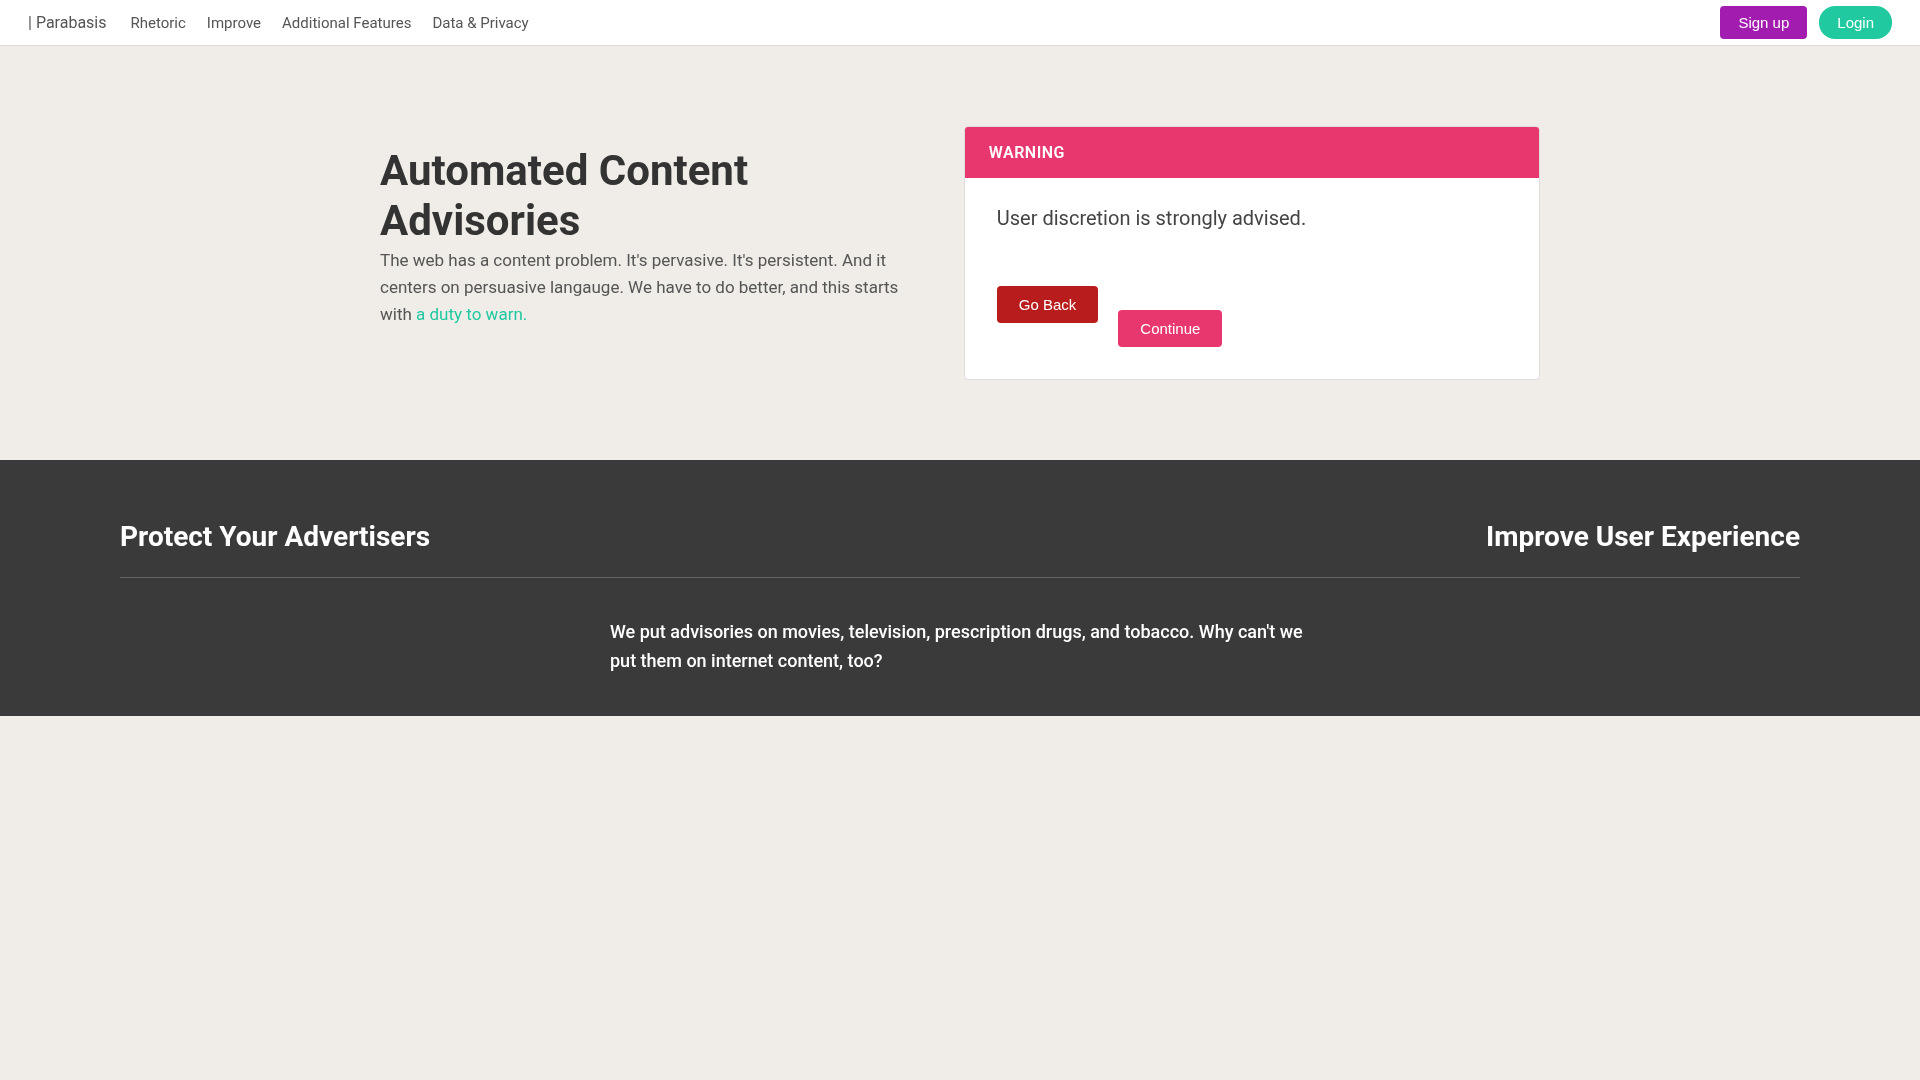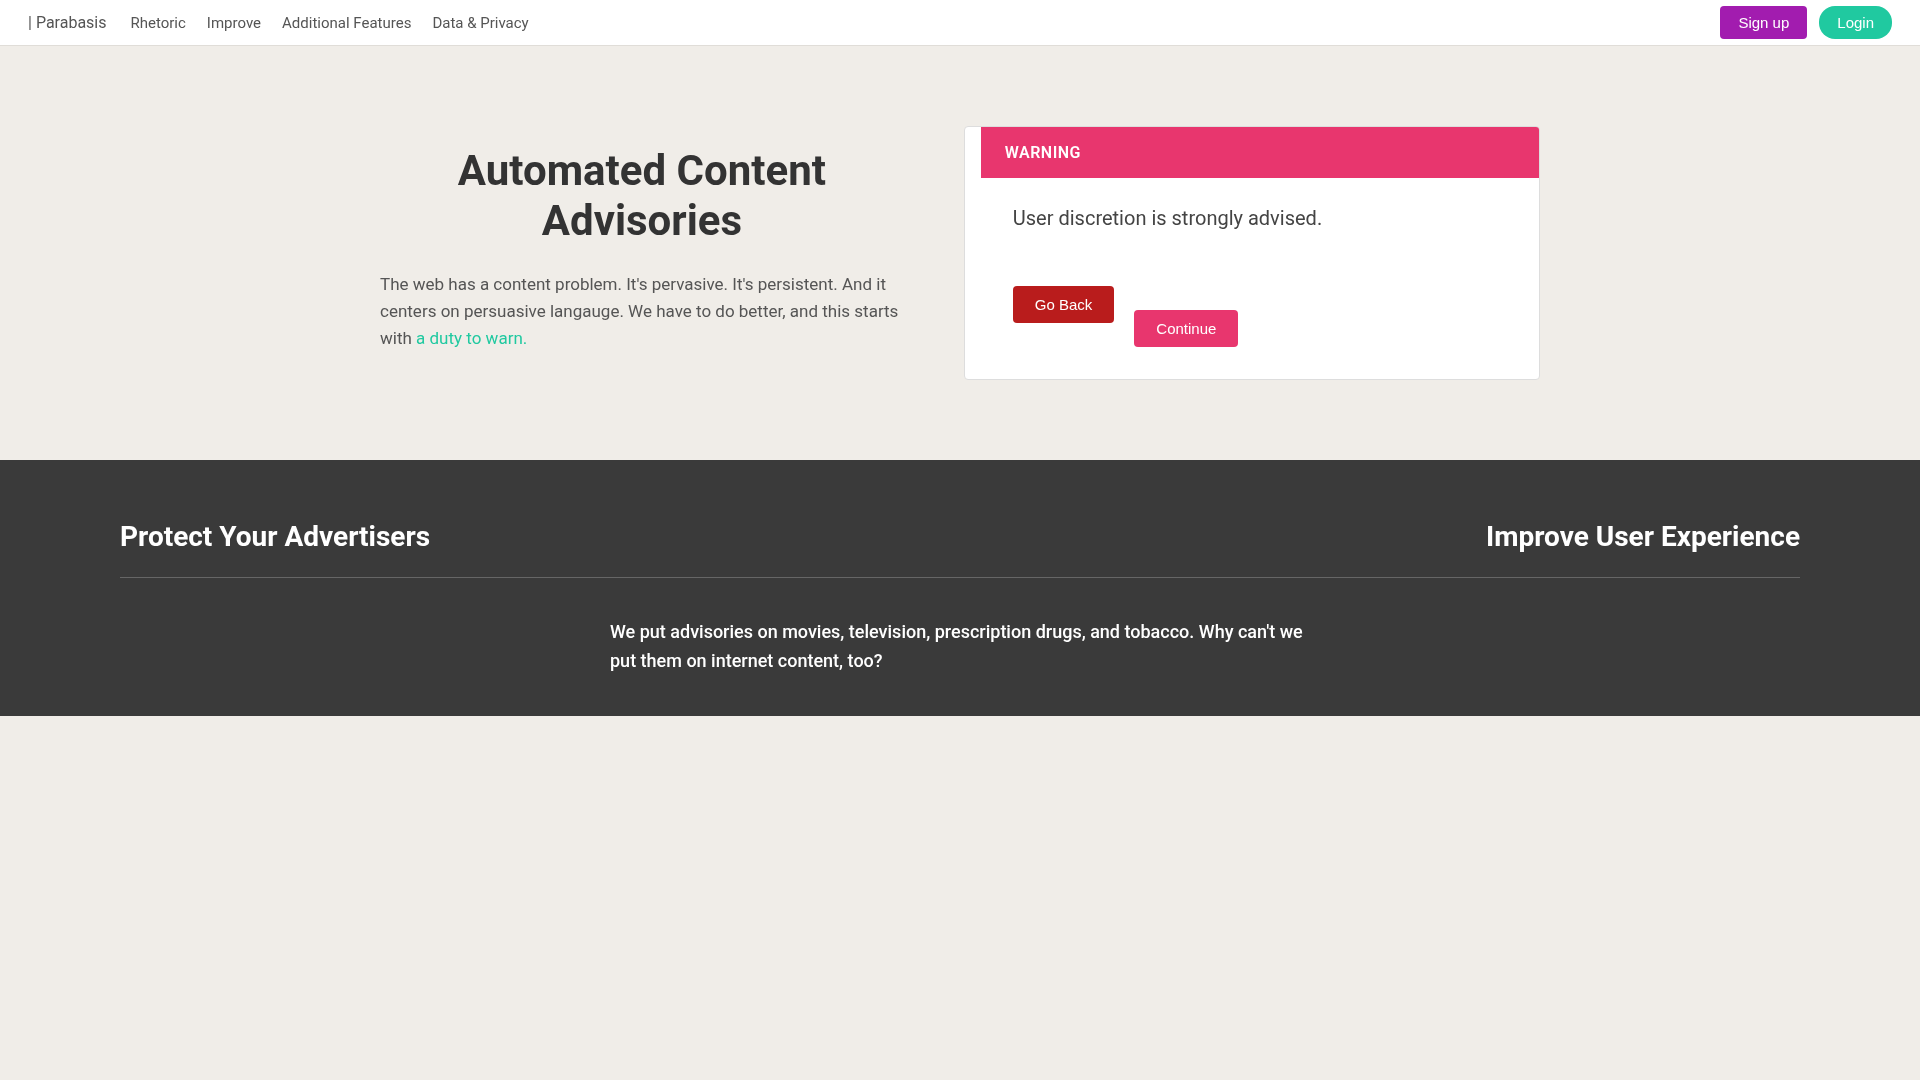--- a/index.html
+++ b/index.html
@@ -84,23 +84,21 @@
 
     .left-column {
       flex: 1;
       padding-top: 20px;
     }
 
     .page-title {
       font-size: 42px;
       font-weight: 700;
       color: #333;
-      margin-bottom: 24px;
       line-height: 1.2;
-      text-align: center;
     }
 
     .page-description {
       font-size: 17px;
       color: #555;
       line-height: 1.6;
     }
 
     .page-description a {
       color: #20c9a0;
@@ -110,21 +108,20 @@
     .right-column {
       flex: 1.1;
     }
 
     
     .warning-box {
       border: 1px solid #ddd;
       border-radius: 4px;
       overflow: hidden;
       background: #fff;
-      padding-left: 16px;
     }
 
     .warning-header {
       background-color: #e8366e;
       color: #fff;
       padding: 16px 24px;
       font-size: 16px;
       font-weight: 600;
       letter-spacing: 0.5px;
     }

